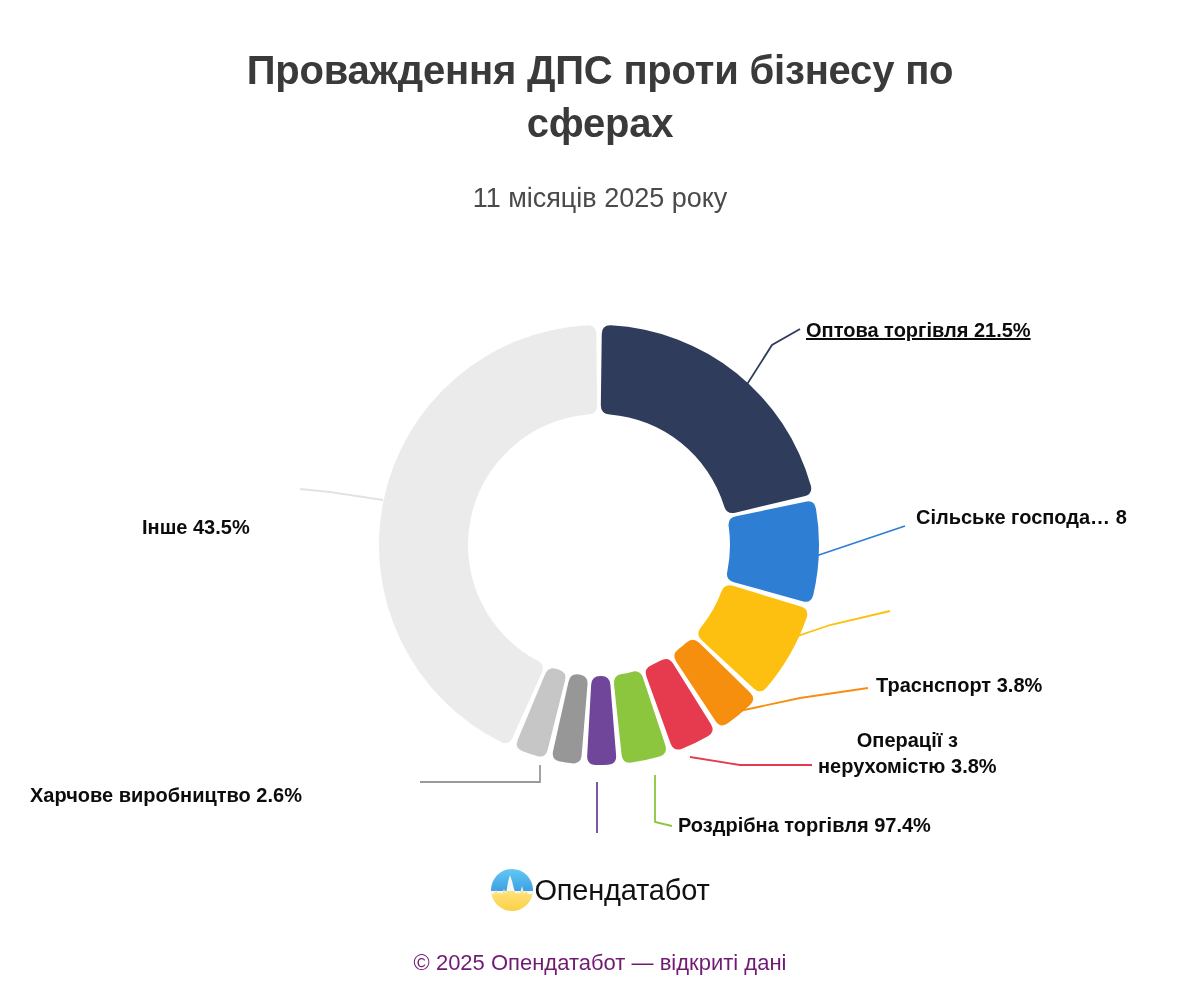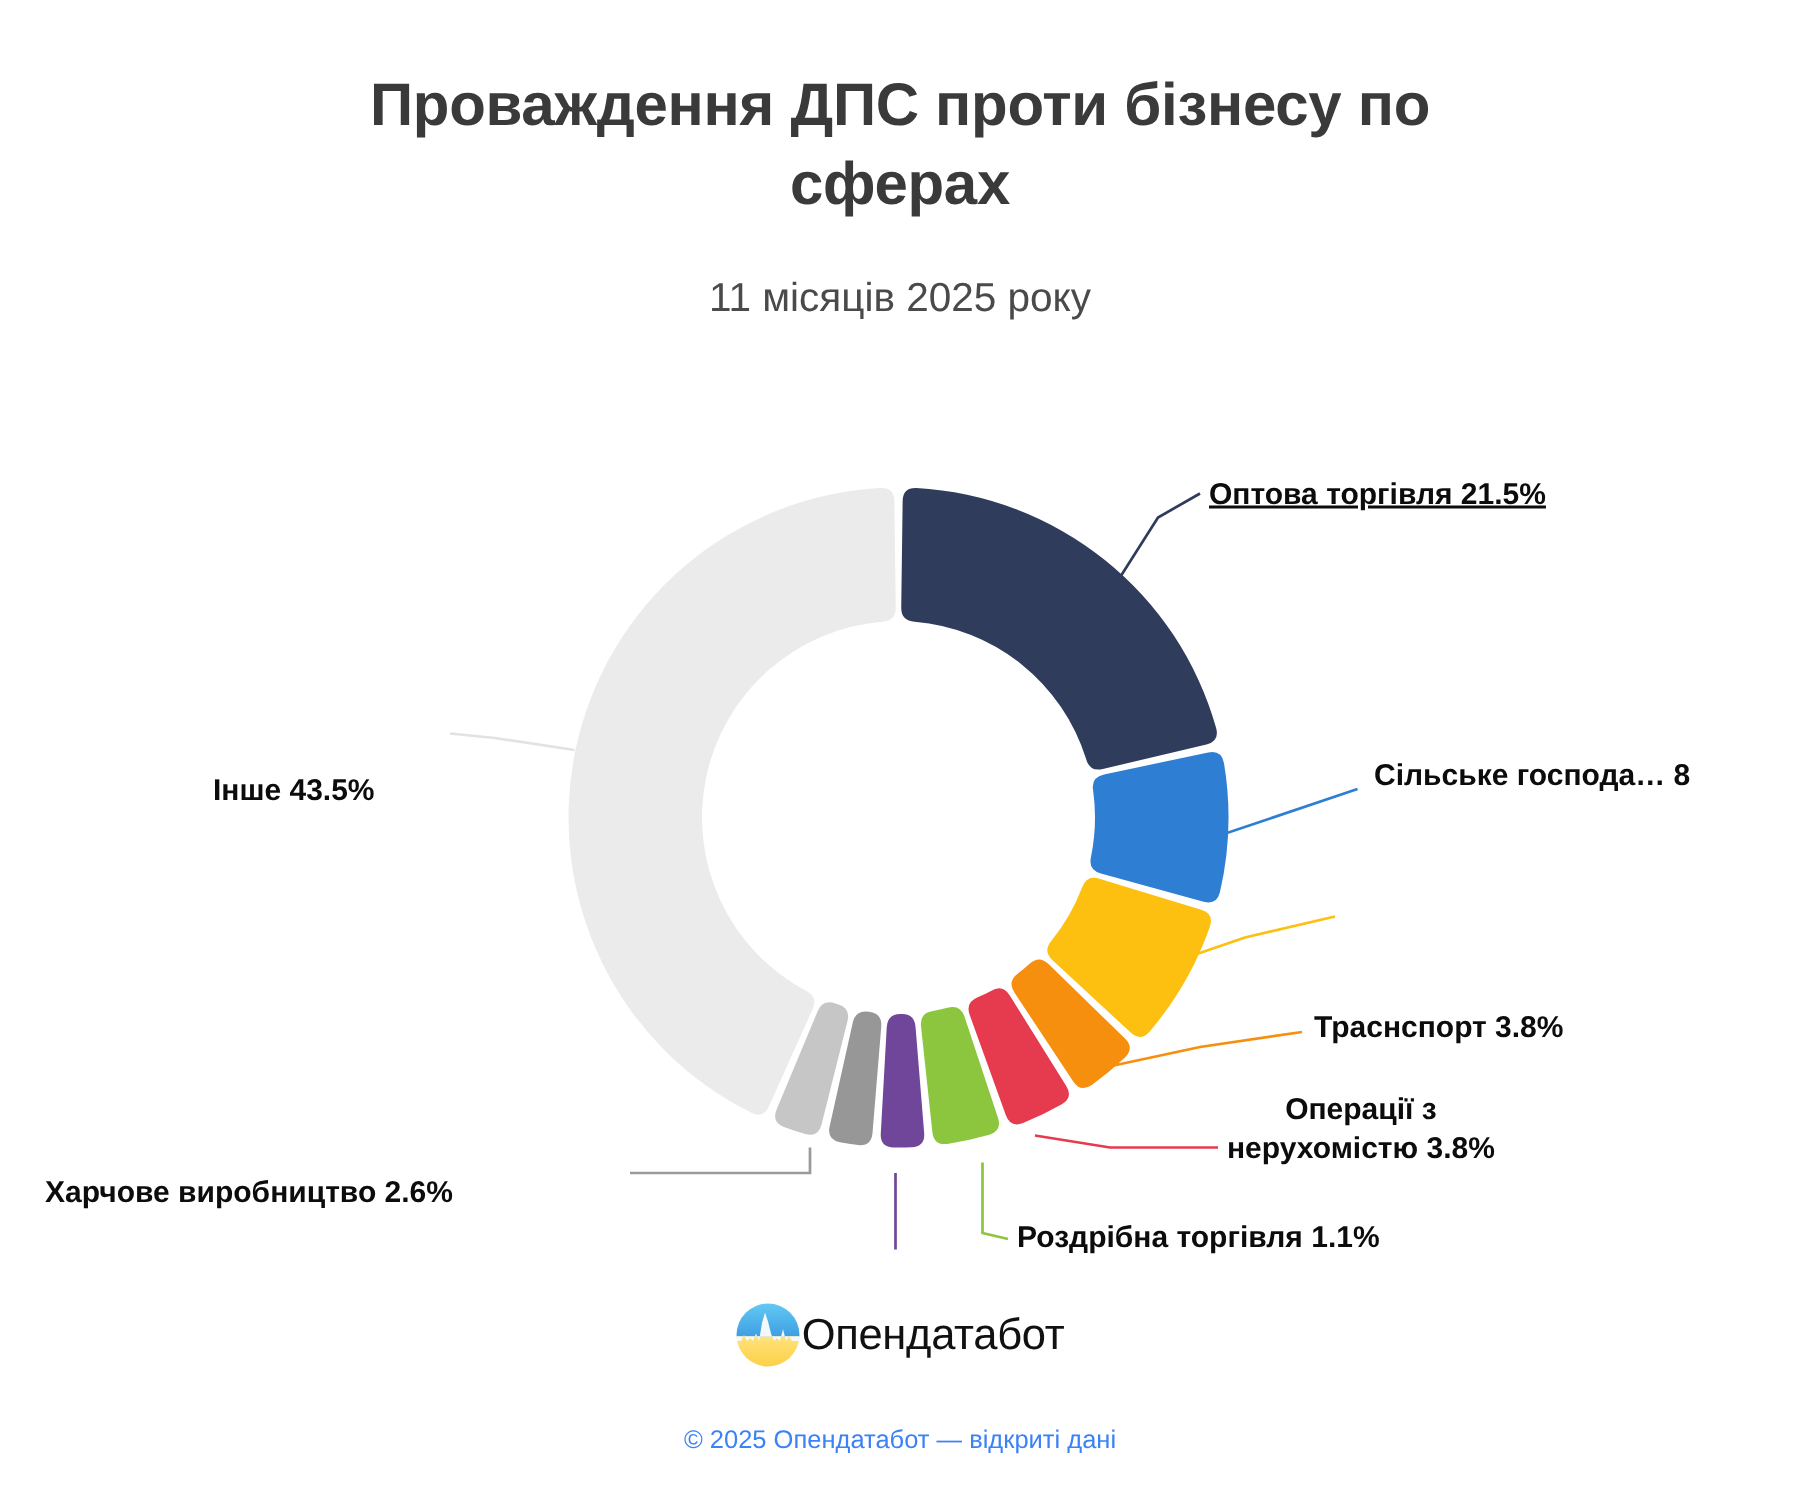--- a/index.html
+++ b/index.html
@@ -50,21 +50,21 @@
     position:absolute; left:0; top:868px; width:1200px;
     display:flex; align-items:center; justify-content:center; gap:0;
   }
   .brand-logo { width:44px; height:44px; flex:0 0 auto; }
   .brand-name {
     font-size:29px; font-weight:normal; color:#111;
     letter-spacing:-0.2px;
   }
   .footer {
     position:absolute; left:0; top:950px; width:1200px;
-    text-align:center; font-size:17px; color:#3b82f6;
+    text-align:center; font-size:22px; color:#701a75;
   }
 </style>
 </head>
 <body>
 
 <div id="stage">
 
   <div class="title">Проваждення ДПС проти бізнесу по сферах</div>
   <div class="subtitle">11 місяців 2025 року</div>
 
@@ -91,21 +91,21 @@
         <polyline points="597,782 597,833 597,833" stroke="#6f4699"></polyline>
         <polyline points="540,765 540,782 420,782" stroke="#9a9a9a"></polyline>
         <polyline points="383,500 330,492 300,489" stroke="#e2e2e2"></polyline>
       </g>
   </svg>
 
   <div class="lbl r" id="lbl-wholesale">Оптова торгівля 21.5%</div>
   <div class="lbl r" id="lbl-agro">Сільське господа… 8</div>
   <div class="lbl r" id="lbl-transport">Траснспорт 3.8%</div>
   <div class="lbl r" id="lbl-realestate"><span>Операції з</span><br><span>нерухомістю 3.8%</span></div>
-  <div class="lbl r" id="lbl-retail">Роздрібна торгівля 1.1%</div>
+  <div class="lbl r" id="lbl-retail">Роздрібна торгівля 97.4%</div>
   <div class="lbl l" id="lbl-food">Харчове виробництво 2.6%</div>
   <div class="lbl l" id="lbl-other">Інше 43.5%</div>
 
   <div class="brand">
     <svg class="brand-logo" viewBox="0 0 44 44">
       <defs>
         <linearGradient id="lgTop" x1="0" y1="0" x2="0" y2="1">
           <stop offset="0" stop-color="#63cbf4"></stop>
             <stop offset="1" stop-color="#3f9fe2"></stop>
         </linearGradient>

